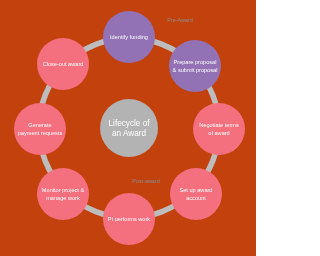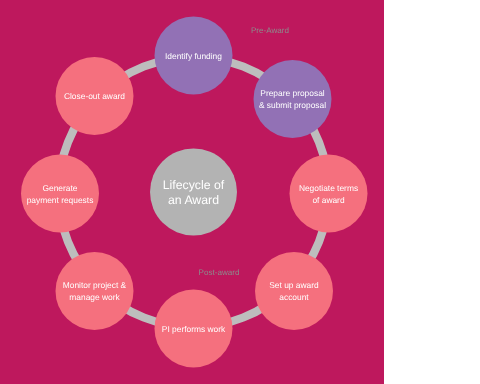--- a/index.html
+++ b/index.html
@@ -43,21 +43,21 @@
   }
   .phase-label {
     font-family: "Liberation Sans", sans-serif;
     font-size: 5.4px;
     fill: #8c8c8c;
   }
 </style>
 </head>
 <body>
 
-<div id="diagram-root" style="background: #be185d; text-decoration: underline;">
+<div id="diagram-root" style="background: #c2410c; text-decoration: underline;">
   <svg id="cycle-svg" viewBox="0 0 256 256" xmlns="http://www.w3.org/2000/svg">
 
     <circle id="ring-circle" cx="129" cy="128" r="90" fill="none" stroke="#bdbdbd" stroke-width="5.5"></circle>
 
     <g>
       <circle id="center-circle" cx="129" cy="128" r="29" fill="#b3b3b3"></circle>
       <text class="center-label" x="129" y="126" text-anchor="middle" fill="#ffffff">Lifecycle of</text>
       <text class="center-label" x="129" y="136" text-anchor="middle" fill="#ffffff">an Award</text>
     </g>
 

